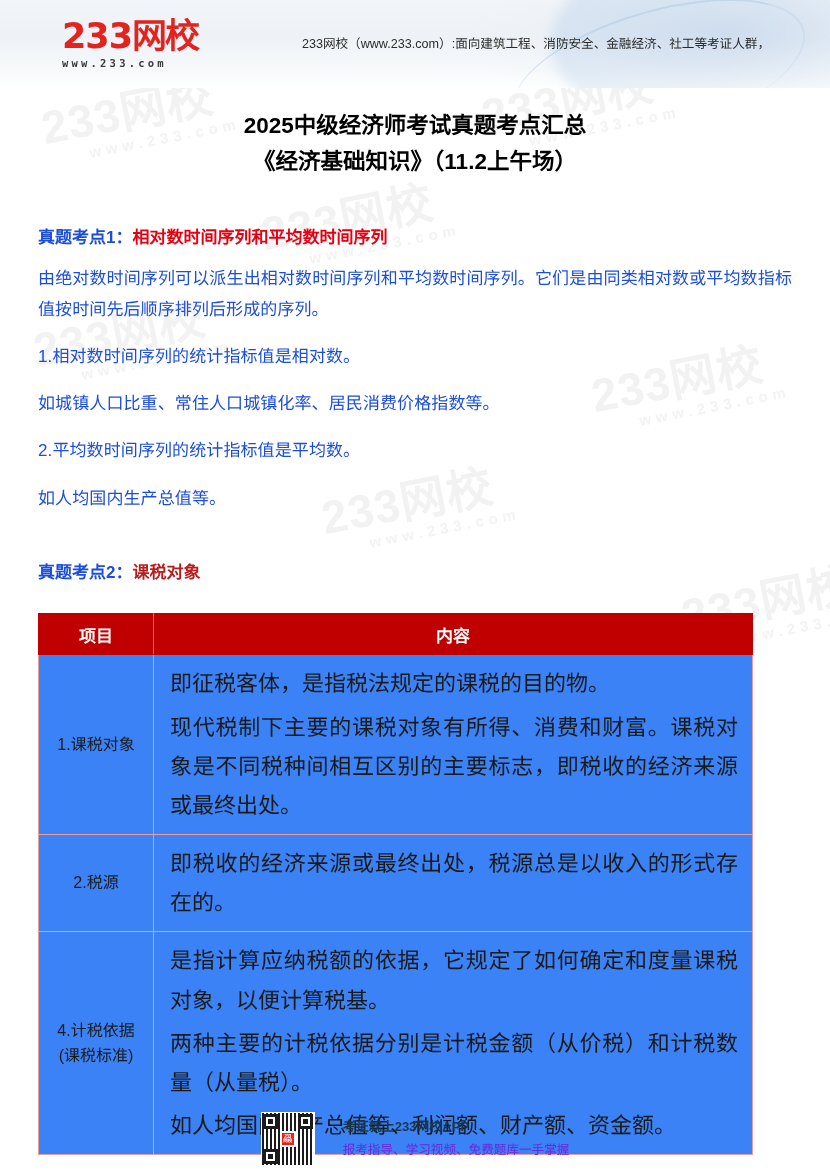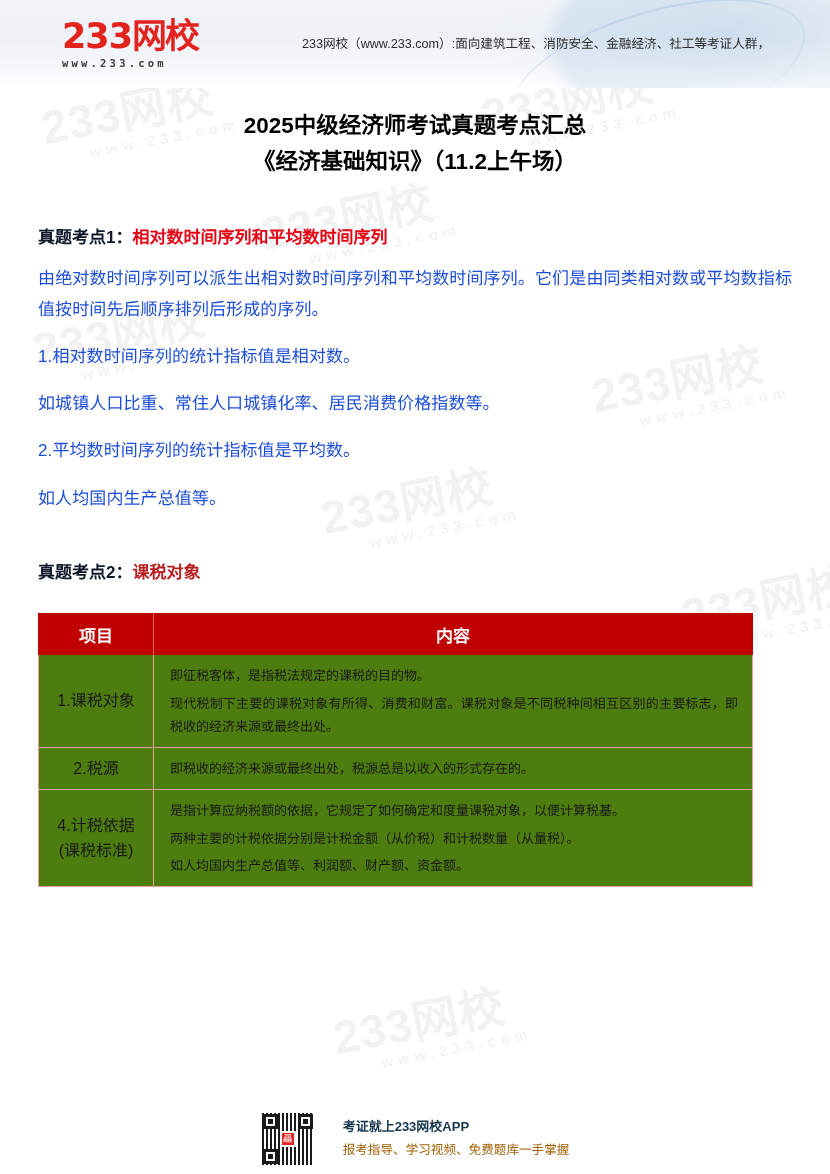--- a/index.html
+++ b/index.html
@@ -129,21 +129,21 @@
     margin-top: 20px;
   }
   .doc-title .line2 { display: block; }
 
   .kp-head {
     margin-top: 44px;
     font-size: 17px;
     font-weight: 700;
     line-height: 1.5;
   }
-  .kp-head .kp-label { color: #0f172a; }
+  .kp-head .kp-label { color: #1d4ed8; }
   .kp-head .kp-title-red { color: #e60012; }
   .kp-head .kp-title-black { color: #b91c1c; }
 
   .body-para {
     font-size: 17px;
     line-height: 1.78;
     color: #1d4ed8;
     margin-top: 13px;
     text-align: justify;
     letter-spacing: 0.1px;
@@ -151,21 +151,21 @@
   .body-para.tight { margin-top: 11px; }
 
   
   .kp2-head { margin-top: 46px; }
 
   table.kp-table {
     width: 714px;
     margin-top: 28px;
     border-collapse: collapse;
     table-layout: fixed;
-    background: #4d7c0f;
+    background: #3b82f6;
   }
   table.kp-table th,
   table.kp-table td {
     border: 1px solid #e6a09c;
     vertical-align: middle;
   }
   table.kp-table thead th {
     background: #c00000;
     color: #ffffff;
     font-size: 17px;
@@ -182,21 +182,21 @@
     text-align: center;
     font-size: 16px;
     line-height: 1.6;
     color: #1a1a1a;
     padding: 8px 4px;
   }
   td.cell-item .sub { display: block; }
 
   td.cell-content {
     padding: 9px 14px 9px 16px;
-    font-size: 13px;
+    font-size: 22px;
     line-height: 1.78;
     color: #1a1a1a;
     text-align: justify;
   }
   td.cell-content p { margin: 0; }
   td.cell-content p + p { margin-top: 4px; }
 
   
   .footer {
     position: absolute;
@@ -254,21 +254,21 @@
     letter-spacing: -0.2px;
   }
   .footer-text { line-height: 1.45; }
   .footer-title {
     font-size: 13px;
     font-weight: 700;
     color: #17374f;
   }
   .footer-sub {
     font-size: 12.6px;
-    color: #a16207;
+    color: #6d28d9;
     margin-top: 4px;
   }
 </style>
 </head>
 <body>
 
 <div class="wm-layer">
   <div class="wm" style="left:38px; top:108px;">
     <span class="wm-big">233网校</span>
     <span class="wm-sml">www.233.com</span>

